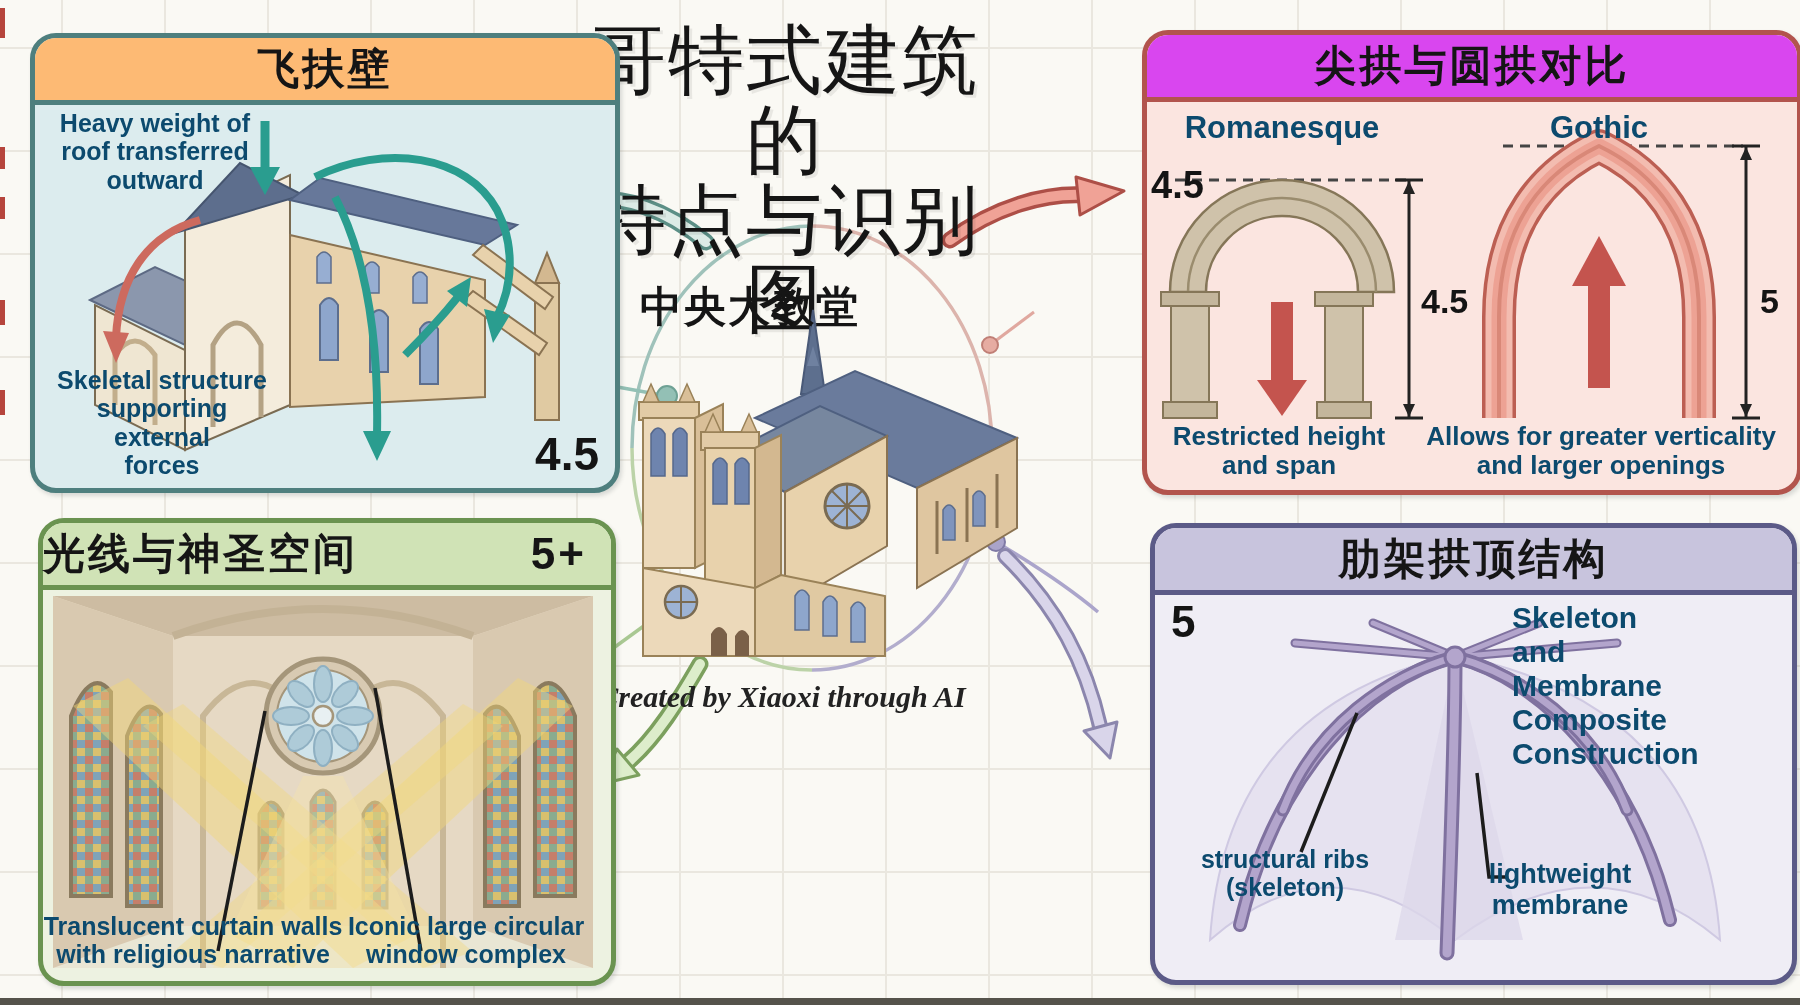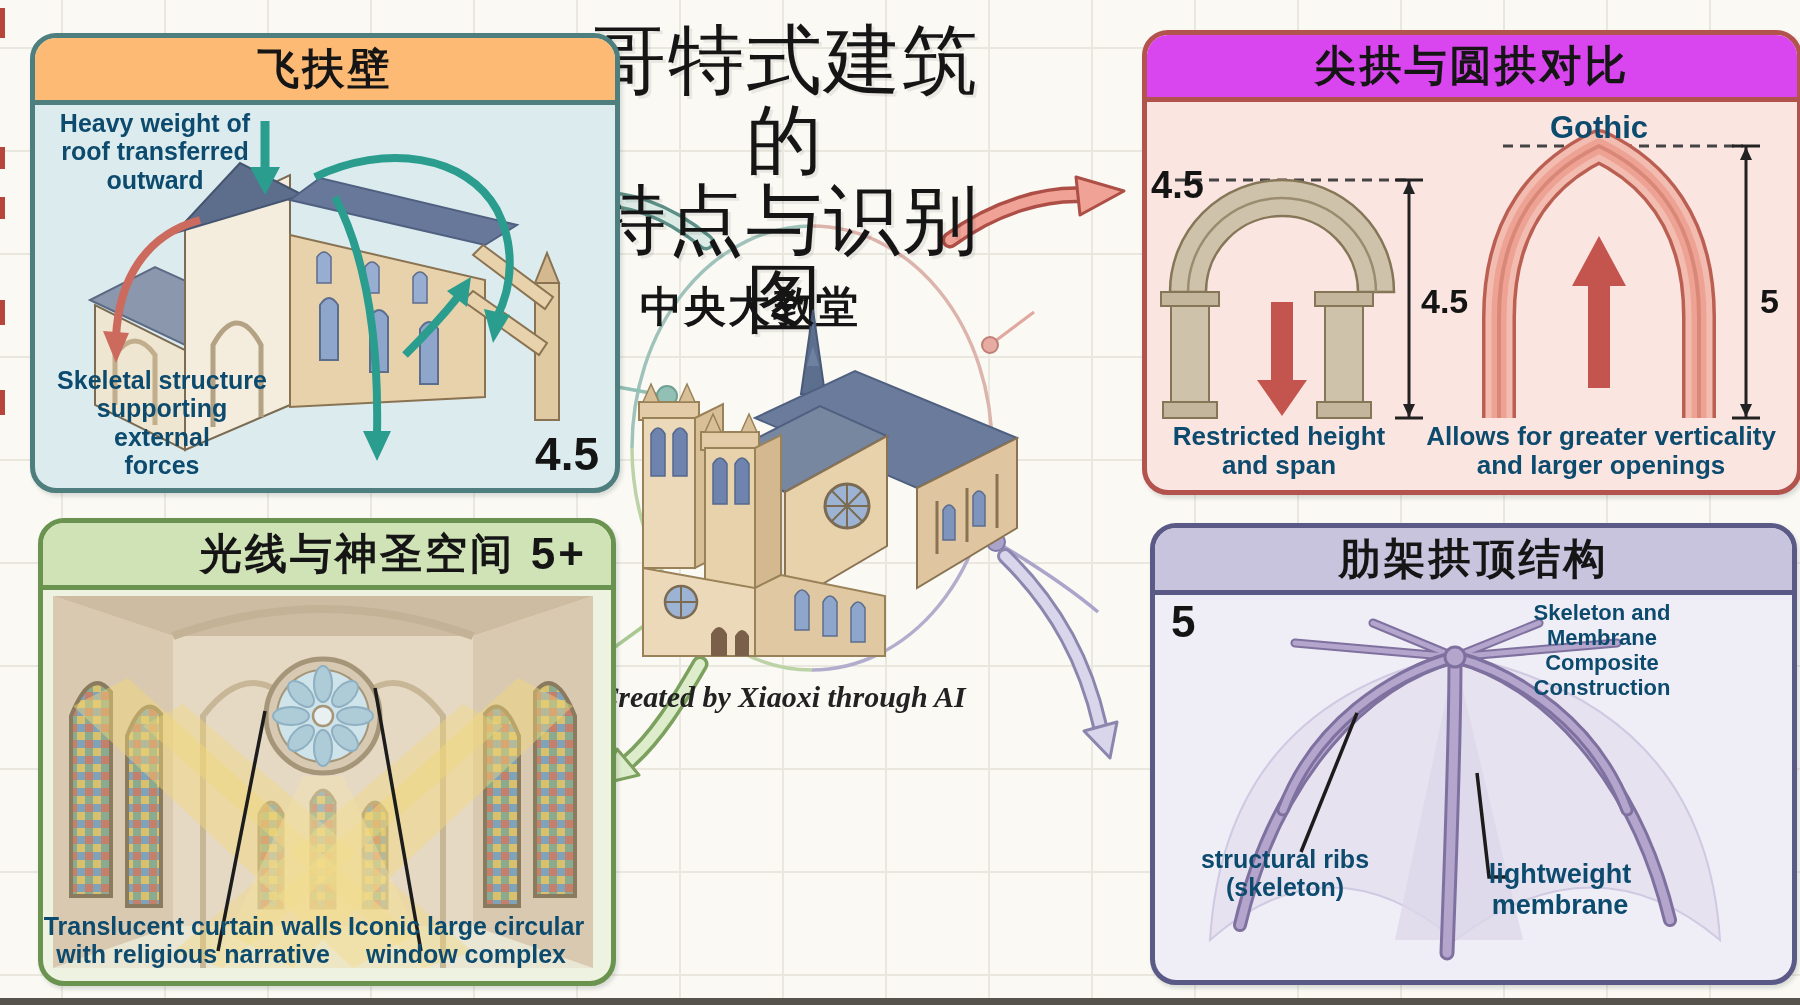--- a/index.html
+++ b/index.html
@@ -239,33 +239,34 @@
 
         <g stroke="#222" stroke-width="3">
           <line x1="599" y1="44" x2="599" y2="316"></line>
           <line x1="585" y1="44" x2="613" y2="44"></line>
           <line x1="585" y1="316" x2="613" y2="316"></line>
           <polygon points="593,58 605,58 599,45" fill="#222" stroke="none"></polygon>
           <polygon points="593,302 605,302 599,315" fill="#222" stroke="none"></polygon>
         </g>
       </svg>
       <div class="bigno" style="left:4px;top:62px;font-size:38px;">4.5</div>
+      <div class="note" style="left:15px;top:8px;width:240px;font-size:31px;font-weight:700;">Romanesque</div>
       <div class="note" style="left:332px;top:8px;width:240px;font-size:31px;font-weight:700;">Gothic</div>
       <div class="bigno" style="left:274px;top:180px;font-size:34px;">4.5</div>
       <div class="bigno" style="left:613px;top:180px;font-size:34px;">5</div>
       <div class="note pre" style="left:0px;top:320px;width:264px;font-size:26px;">Restricted height
 and span</div>
       <div class="note pre" style="left:272px;top:320px;width:364px;font-size:26px;">Allows for greater verticality
 and larger openings</div>
     </div>
   </section>
 
   <section class="panel p-green">
     <div class="hdr">
-      <span class="ttl" style="position:absolute;left:0;right:96px;text-align:right;margin-left:12px;">光线与神圣空间</span>
+      <span class="ttl" style="position:absolute;left:0;right:96px;text-align:left;">光线与神圣空间</span>
       <span class="ttl" style="position:absolute;right:24px;font-size:44px;">5+</span>
     </div>
     <div class="body">
       <svg style="left:10px;top:6px;" width="540" height="372" viewBox="0 0 540 372">
         <defs>
           <pattern id="sg" width="16" height="16" patternUnits="userSpaceOnUse">
             <rect width="16" height="16" fill="#9db8cf"></rect>
             <rect width="8" height="8" fill="#c57f6a"></rect>
             <rect x="8" y="8" width="8" height="8" fill="#d9c06e"></rect>
             <rect x="8" width="8" height="8" fill="#7fa3b8"></rect>
@@ -350,21 +351,21 @@
           <path d="M300,62 C365,80 440,130 472,215" stroke="#b3a5cc" stroke-width="7"></path>
           <path d="M300,62 C300,150 296,250 292,358" stroke="#7f719f" stroke-width="15"></path>
           <path d="M300,62 C300,150 296,250 292,358" stroke="#b3a5cc" stroke-width="9"></path>
         </g>
         <circle cx="300" cy="62" r="10" fill="#b3a5cc" stroke="#7f719f" stroke-width="3"></circle>
 
         <path d="M146,257 L202,118" fill="none" stroke="#1c1c1c" stroke-width="3.5"></path>
         <path d="M352,282 L334,282 L322,178" fill="none" stroke="#1c1c1c" stroke-width="3.5"></path>
       </svg>
       <div class="bigno" style="left:16px;top:2px;font-size:44px;">5</div>
-      <div class="note pre" style="right:100px;top:6px;width:180px;font-size:22px;text-align:center;">Skeleton and
+      <div class="note pre" style="right:100px;top:6px;width:180px;font-size:30px;text-align:left;">Skeleton and
 Membrane
 Composite
 Construction</div>
       <div class="note pre" style="left:20px;top:250px;width:220px;font-size:25px;">structural ribs
 (skeleton)</div>
       <div class="note pre" style="left:295px;top:264px;width:220px;font-size:27px;">lightweight
 membrane</div>
     </div>
   </section>
 

